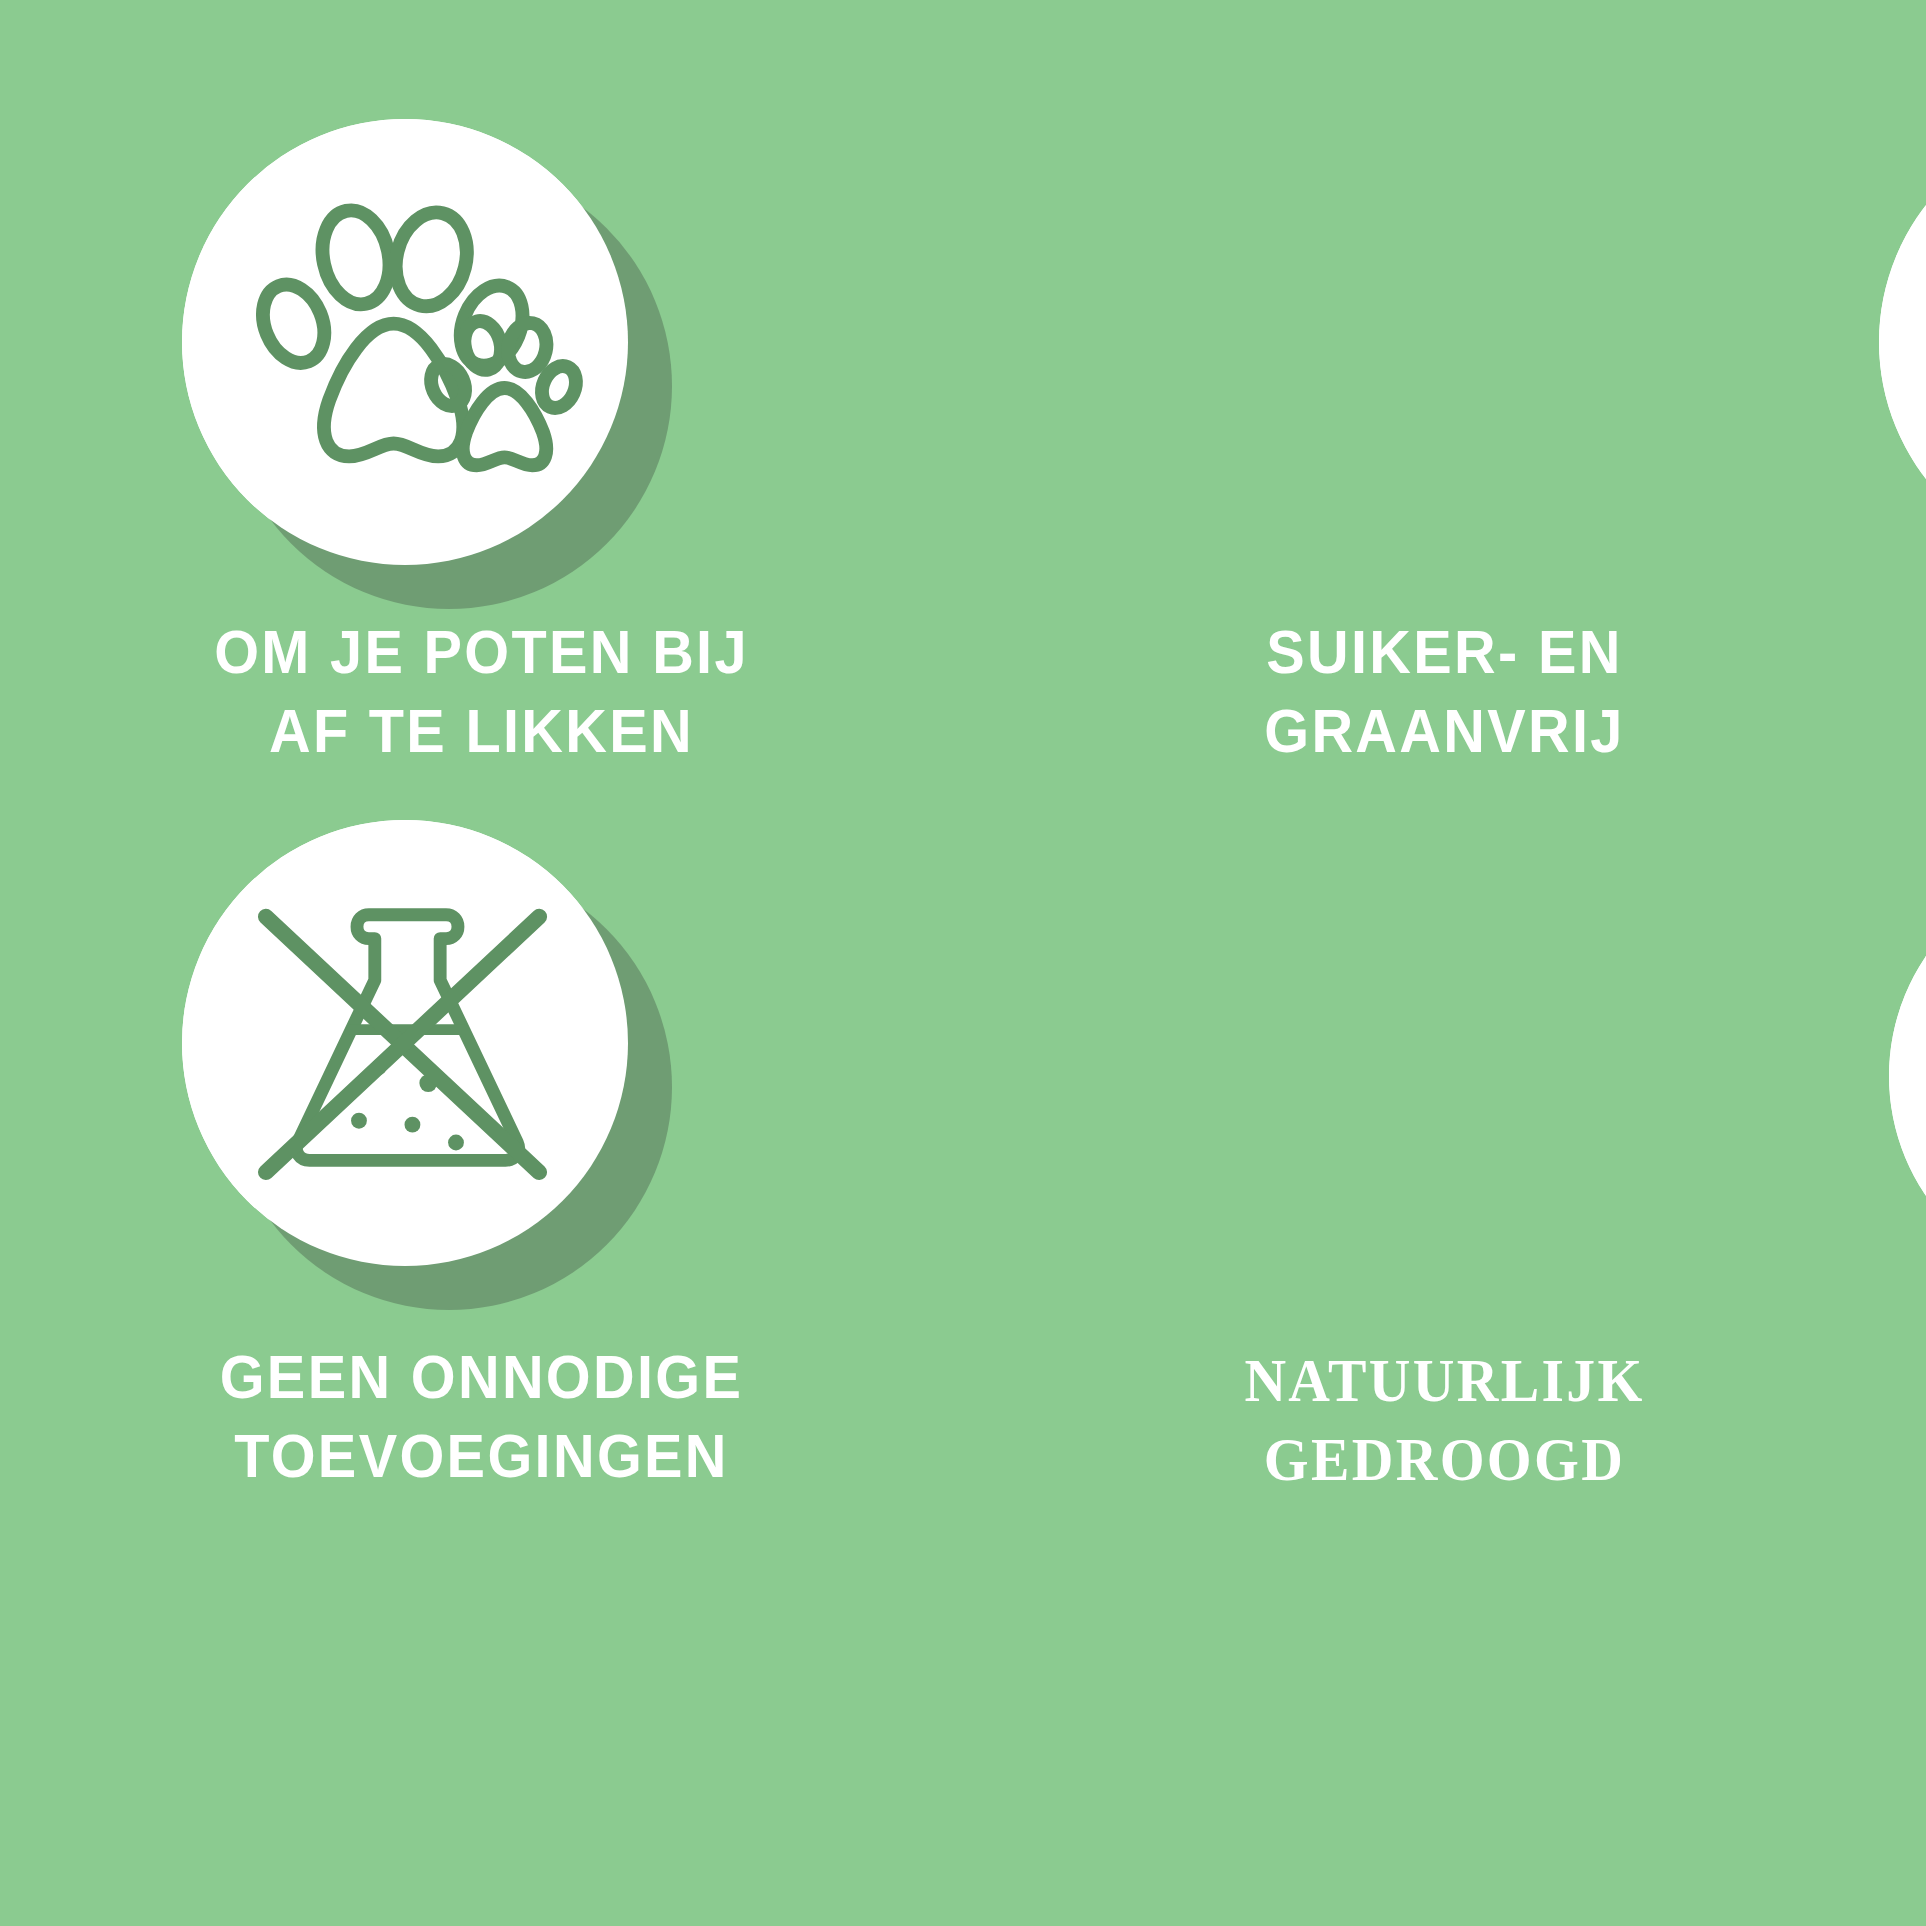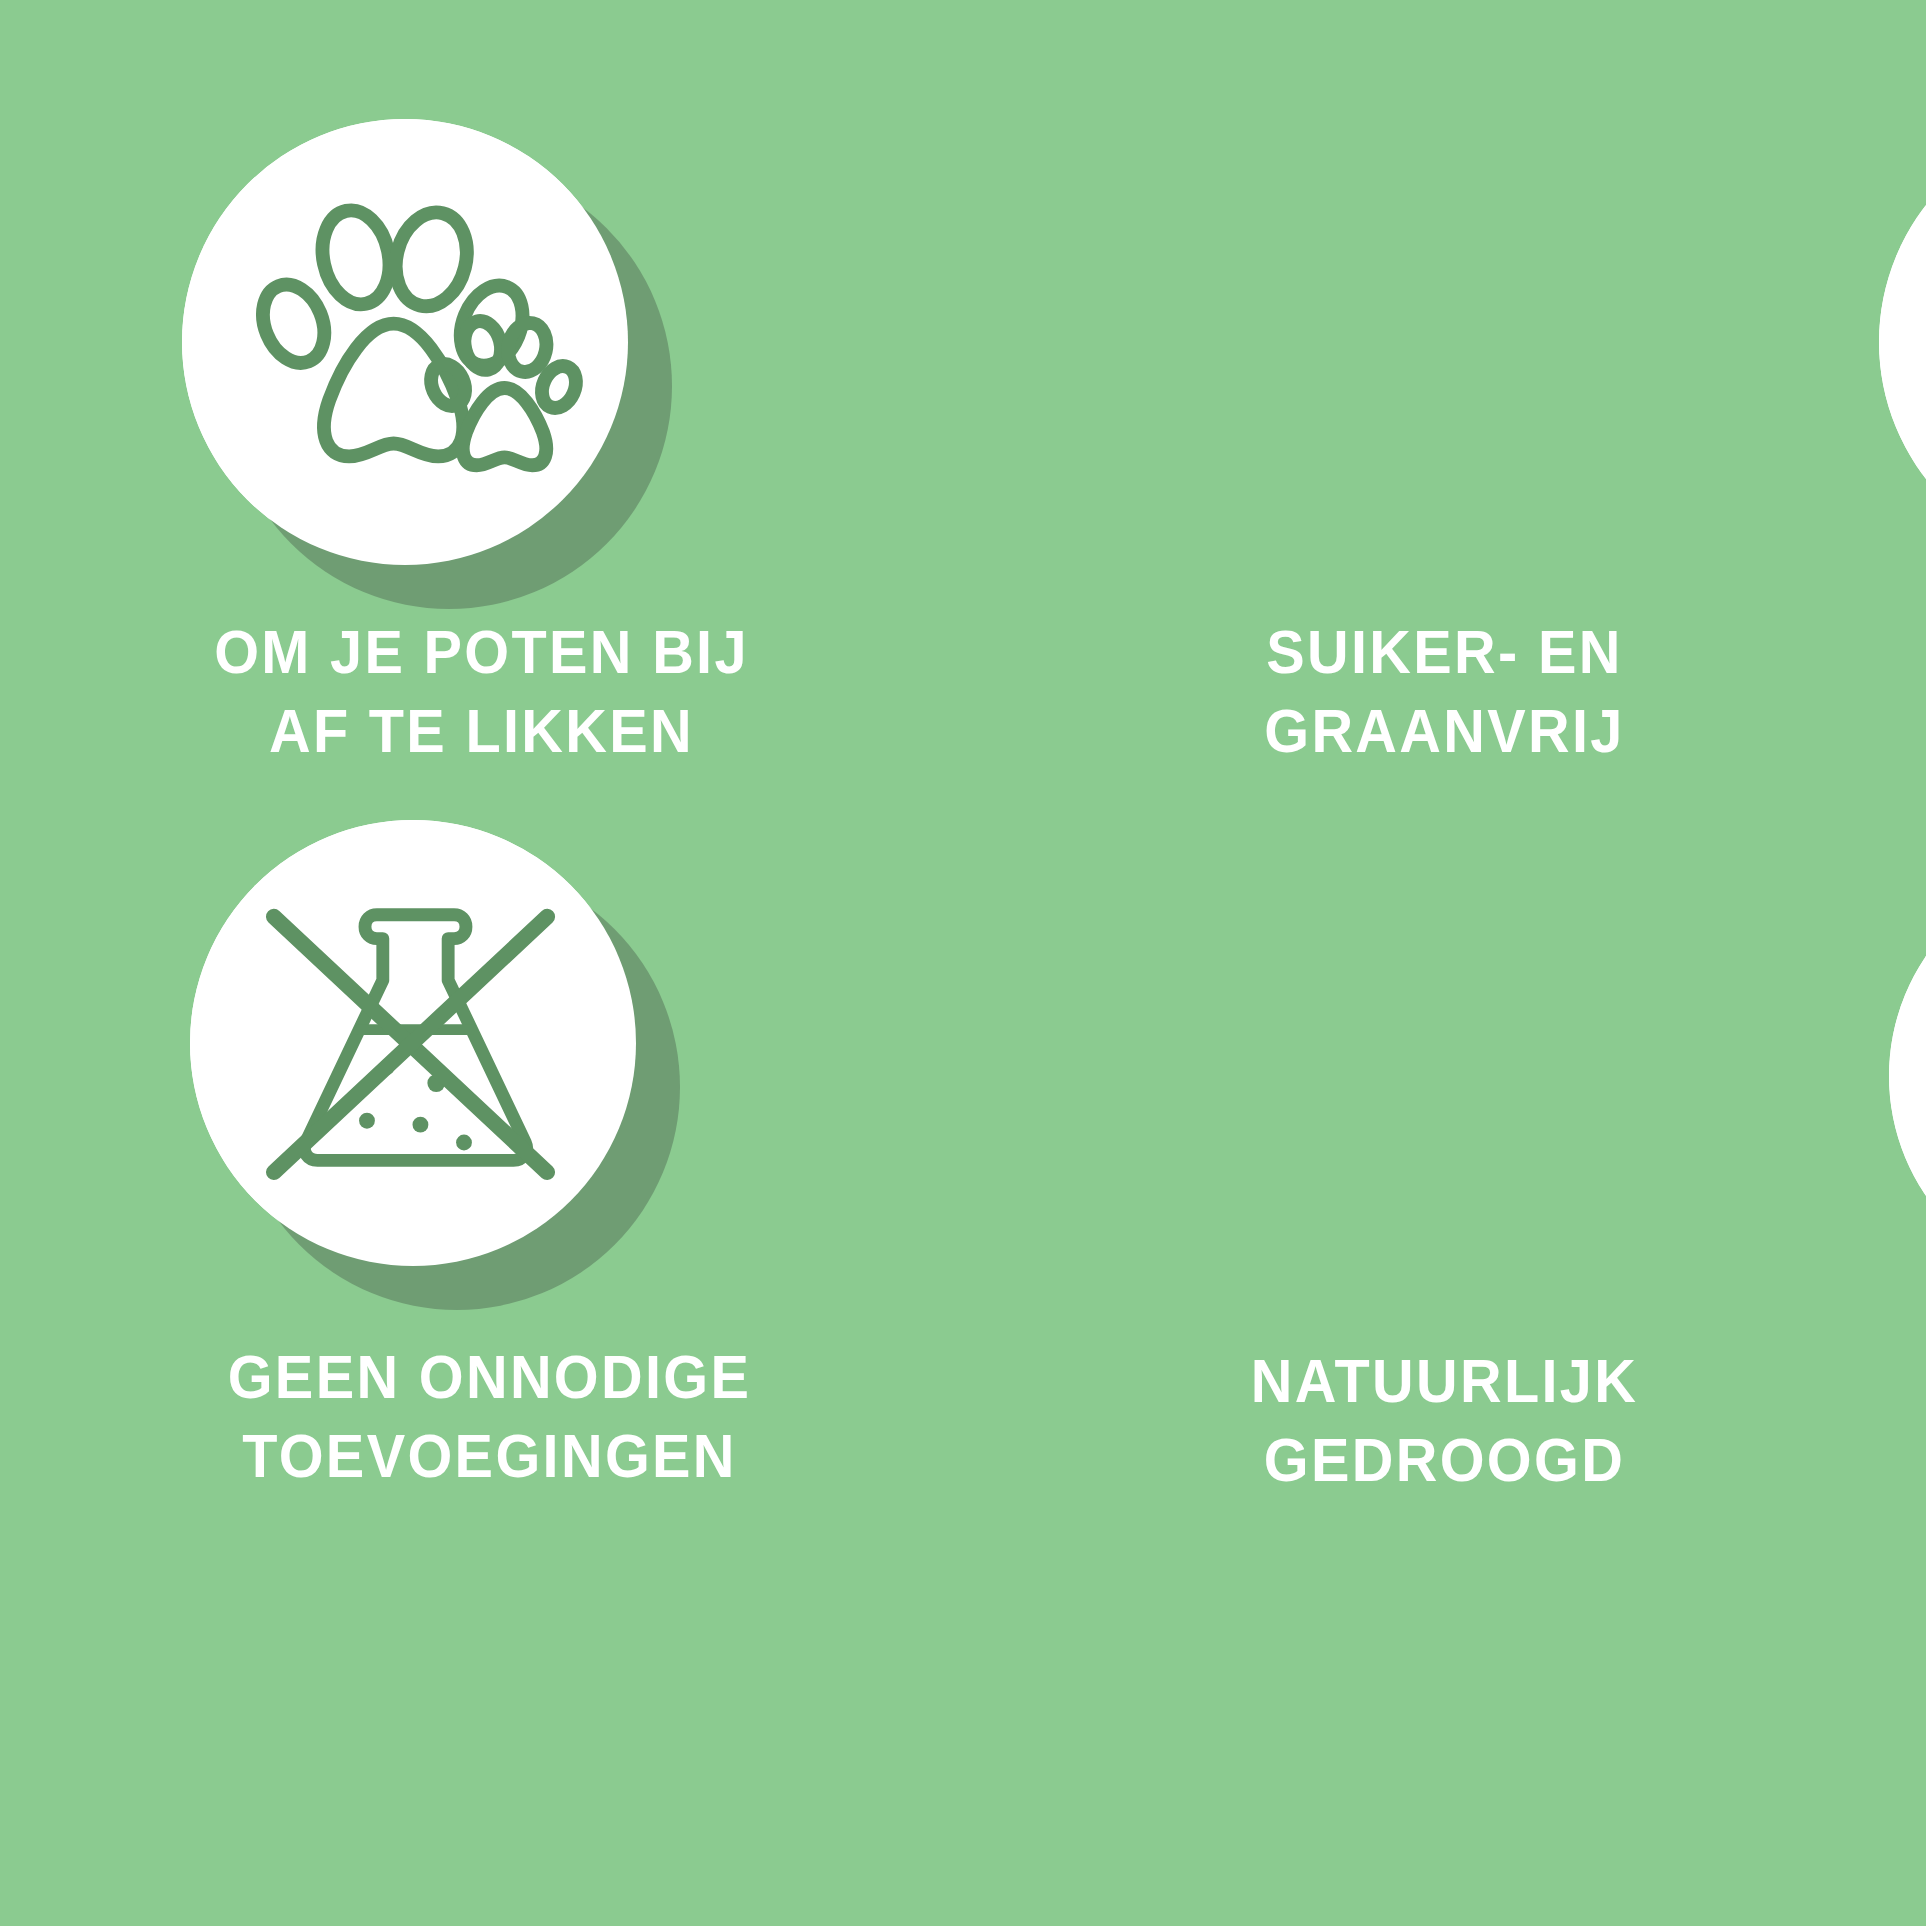--- a/index.html
+++ b/index.html
@@ -11,22 +11,22 @@
   }
   .board{
     position:relative;
     width:1740px;height:1927px;
     box-sizing:border-box;
   }
   
   .cell{position:absolute;}
   .cell-tl{left:0;   top:40px;   width:963px;height:921px;}
   .cell-tr{left:963px;top:40px;  width:963px;height:921px;text-decoration:underline;}
-  .cell-bl{left:8px;   top:792px;  width:963px;height:1089px;}
-  .cell-br{left:963px;top:792px; width:963px;height:1089px;}
+  .cell-bl{left:0;   top:792px;  width:963px;height:1089px;}
+  .cell-br{left:963px;top:792px; width:963px;height:1089px;font-family:Liberation Serif, serif;}
 
   
   .badge{
     position:relative;
     border-radius:50%;
     background:#ffffff;
   }
   .badge::before{
     content:"";
     position:absolute;

